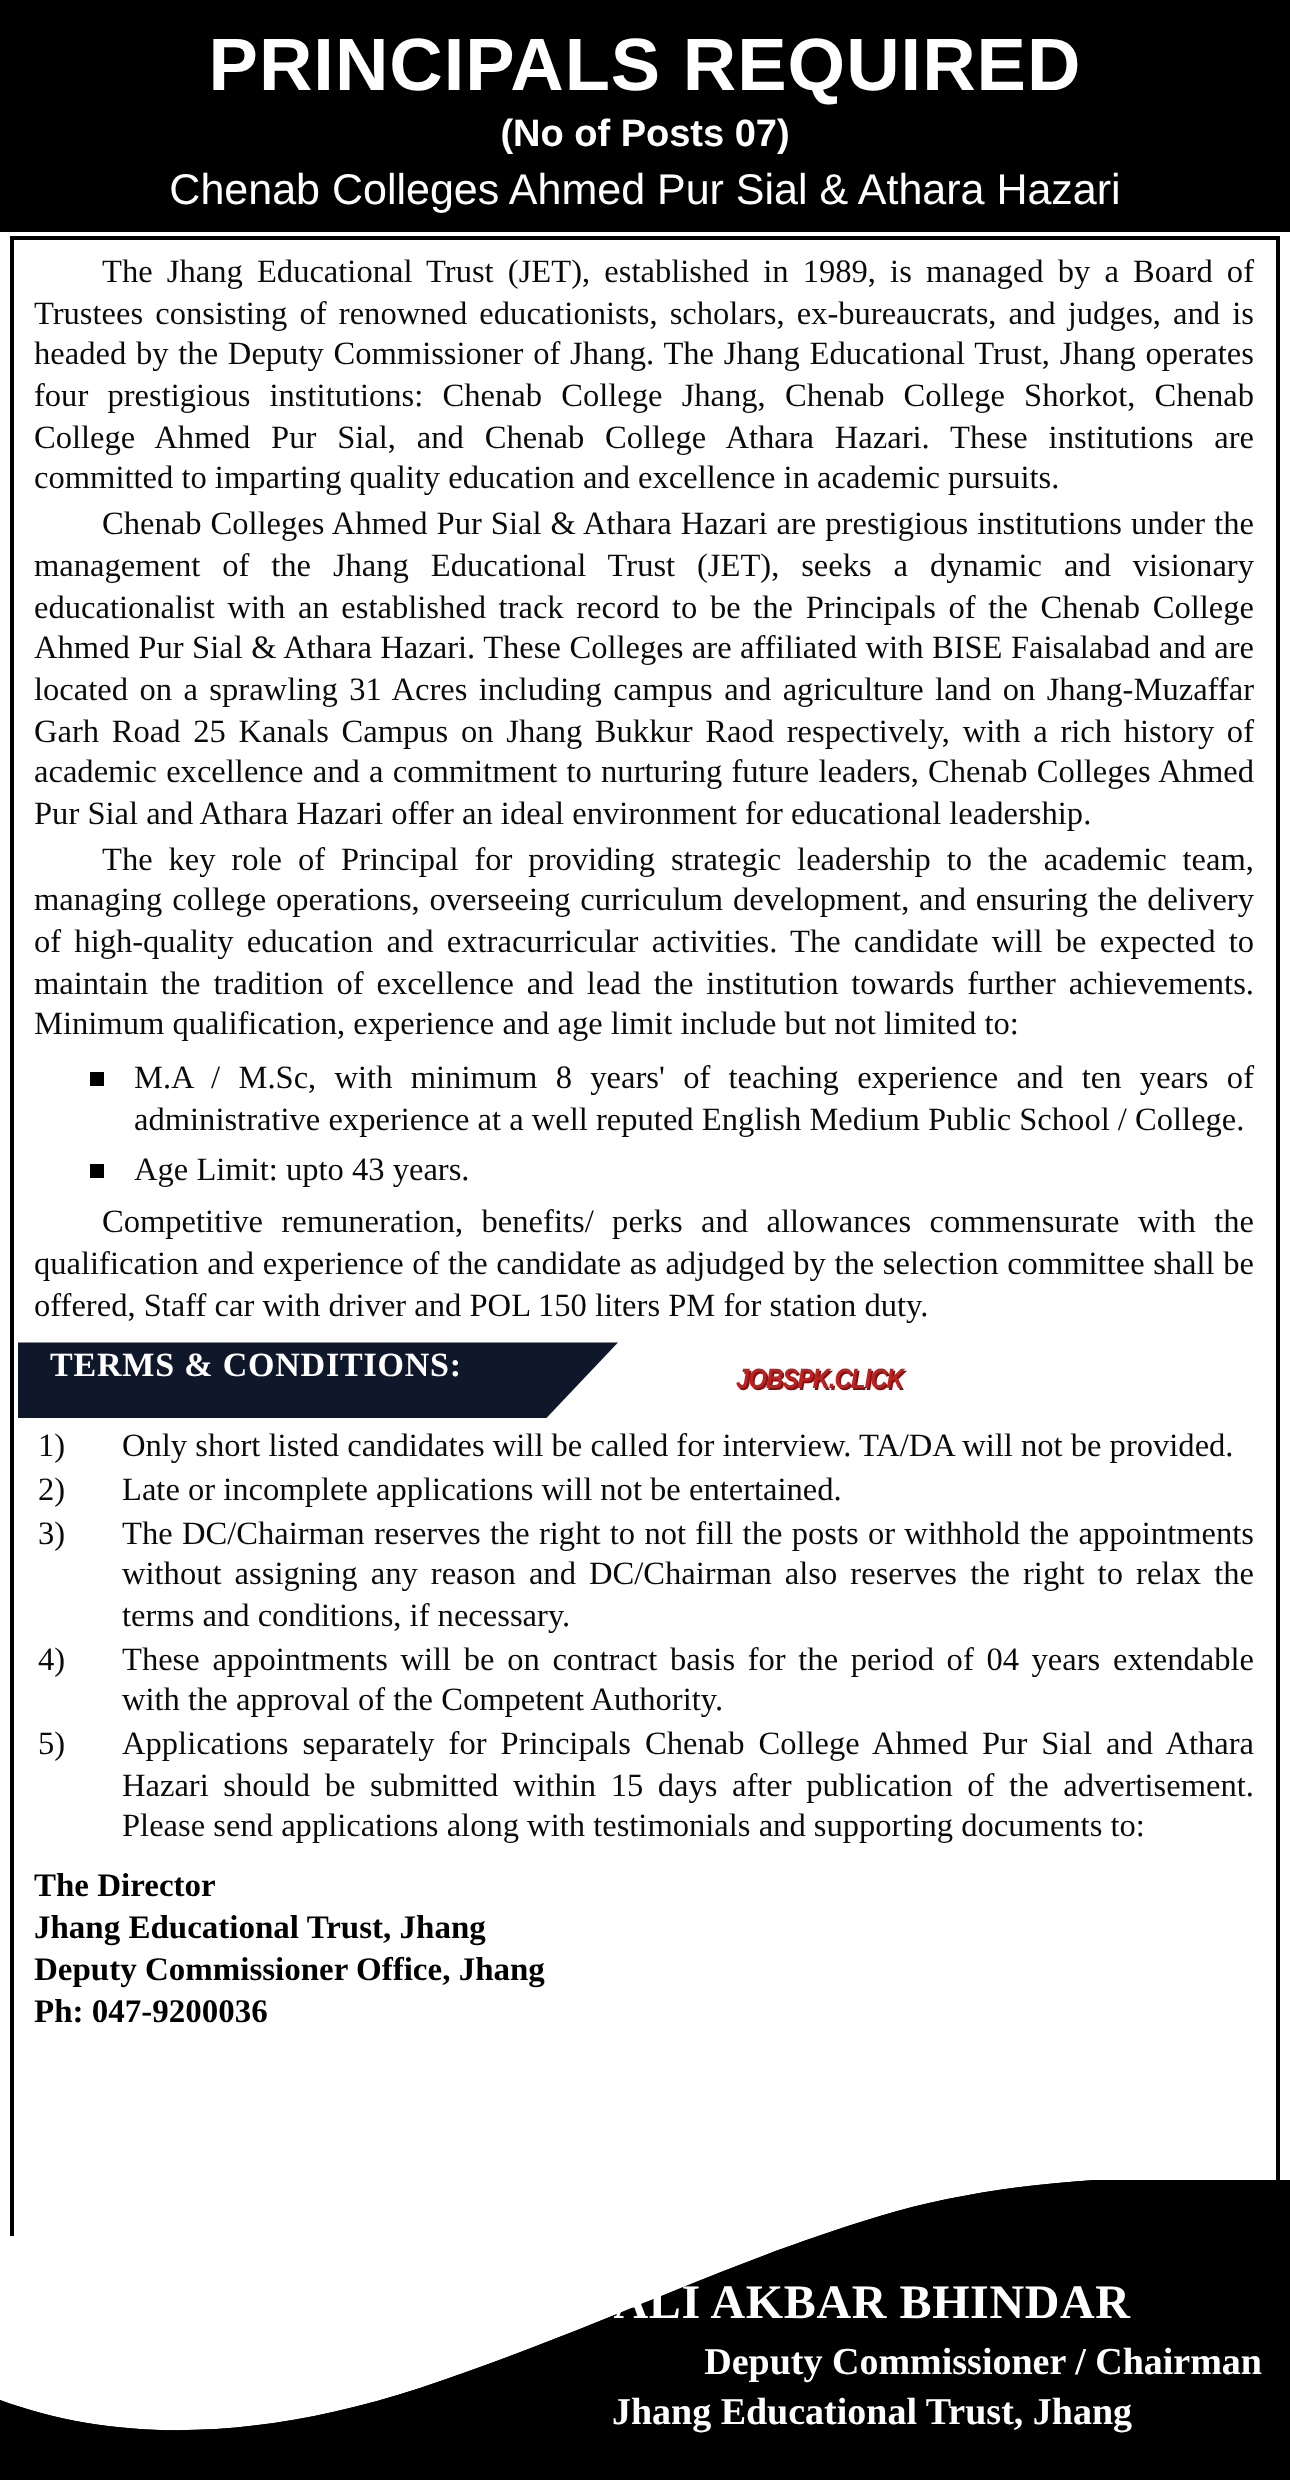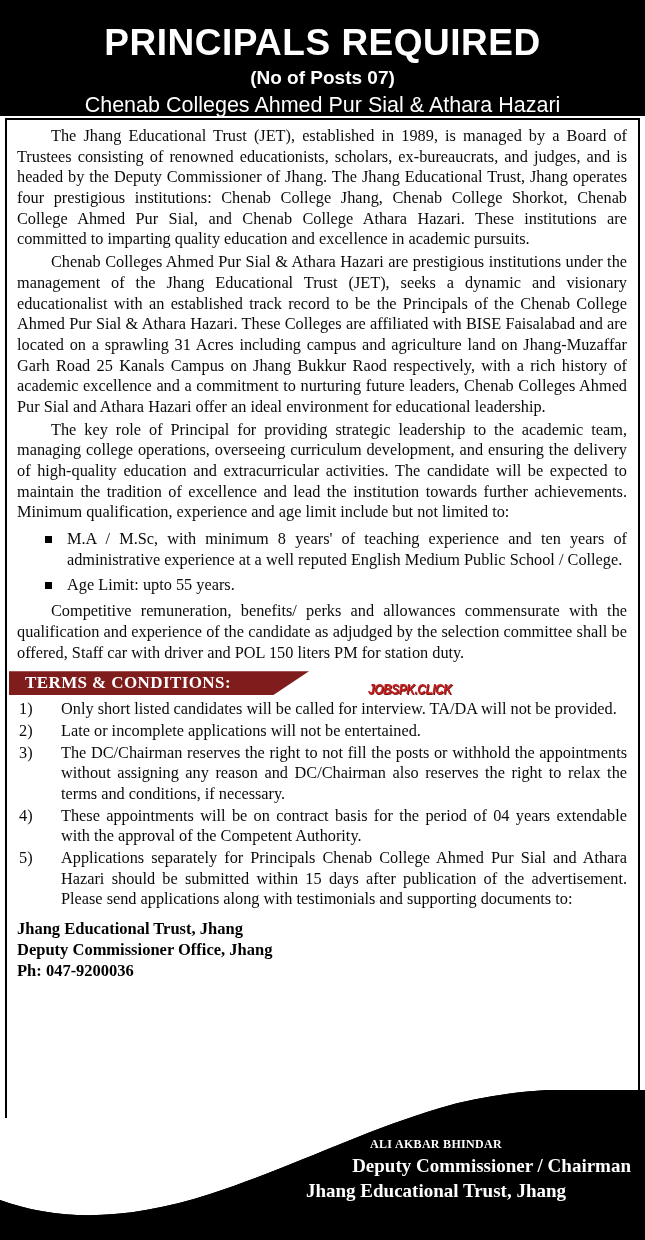--- a/index.html
+++ b/index.html
@@ -22,21 +22,21 @@
   
   .header {
     position: absolute;
     left: 0; top: 0;
     width: 645px;
     height: 116px;
     background: #000000;
     color: #ffffff;
     text-align: center;
     box-sizing: border-box;
-    padding-top: 20px;
+    padding-top: 10px;
   }
   .header-title {
     font-family: "Liberation Sans", sans-serif;
     font-weight: bold;
     font-size: 37px;
     letter-spacing: 0.5px;
     line-height: 1.05;
     margin: 4px 0 0 0;
   }
   .header-posts {
@@ -126,22 +126,22 @@
     transform: scaleX(0.86);
     transform-origin: left center;
     white-space: nowrap;
   }
 
   
   .terms-banner {
     position: relative;
     margin: 8px 0 0 -8px;
     width: 300px;
-    height: 24px;
-    background: #7f1d1d;
+    height: 38px;
+    background: #0f172a;
     color: #ffffff;
     -webkit-clip-path: polygon(0 0, 100% 0, 88% 100%, 0 100%);
     clip-path: polygon(0 0, 100% 0, 88% 100%, 0 100%);
   }
   .terms-banner span {
     position: absolute;
     left: 16px;
     top: 2px;
     font-family: "Liberation Serif", serif;
     font-weight: bold;
@@ -204,21 +204,21 @@
     position: absolute;
     right: 14px;
     top: 47px;
     text-align: center;
     color: #ffffff;
     font-family: "Liberation Serif", serif;
     font-weight: bold;
     width: 390px;
   }
   .sig-name {
-    font-size: 12px;
+    font-size: 24px;
     line-height: 1.32;
     letter-spacing: 0.3px;
   }
   .sig-role {
     font-size: 19px;
     line-height: 1.32;
     text-align: right;
   }
   .sig-org {
     font-size: 19px;
@@ -244,21 +244,21 @@
     <p class="para">Chenab Colleges Ahmed Pur Sial &amp; Athara Hazari are prestigious institutions under the management of the Jhang Educational Trust (JET), seeks a dynamic and visionary educationalist with an established track record to be the Principals of the Chenab College Ahmed Pur Sial &amp; Athara Hazari. These Colleges are affiliated with BISE Faisalabad and are located on a sprawling 31 Acres including campus and agriculture land on Jhang-Muzaffar Garh Road 25 Kanals Campus on Jhang Bukkur Raod respectively, with a rich history of academic excellence and a commitment to nurturing future leaders, Chenab Colleges Ahmed Pur Sial and Athara Hazari offer an ideal environment for educational leadership.</p>
     <p class="para">The key role of Principal for providing strategic leadership to the academic team, managing college operations, overseeing curriculum development, and ensuring the delivery of high-quality education and extracurricular activities. The candidate will be expected to maintain the tradition of excellence and lead the institution towards further achievements. Minimum qualification, experience and age limit include but not limited to:</p>
 
     <ul class="quals">
       <li>
         <span class="sq"></span>
         <span>M.A / M.Sc, with minimum 8 years' of teaching experience and ten years of administrative experience at a well reputed English Medium Public School / College.</span>
       </li>
       <li>
         <span class="sq"></span>
-        <span>Age Limit: upto 55 years.</span>
+        <span>Age Limit: upto 43 years.</span>
       </li>
     </ul>
 
     <p class="para">Competitive remuneration, benefits/ perks and allowances commensurate with the qualification and experience of the candidate as adjudged by the selection committee shall be offered, Staff car with driver and POL 150 liters PM for station duty.</p>
 
     <div class="terms-banner">
       <span>TERMS &amp; CONDITIONS:</span>
     </div>
 
     <ol class="terms">
@@ -278,20 +278,21 @@
         <span class="num">4)</span>
         <span>These appointments will be on contract basis for the period of 04 years extendable with the approval of the Competent Authority.</span>
       </li>
       <li>
         <span class="num">5)</span>
         <span>Applications separately for Principals Chenab College Ahmed Pur Sial and Athara Hazari should be submitted within 15 days after publication of the advertisement. Please send applications along with testimonials and supporting documents to:</span>
       </li>
     </ol>
 
     <div class="address">
+      <div>The Director</div>
       <div>Jhang Educational Trust, Jhang</div>
       <div>Deputy Commissioner Office, Jhang</div>
       <div>Ph: 047-9200036</div>
     </div>
 
   </div>
 
   <div class="watermark">JOBSPK.CLICK</div>
 
   <div class="footer">

